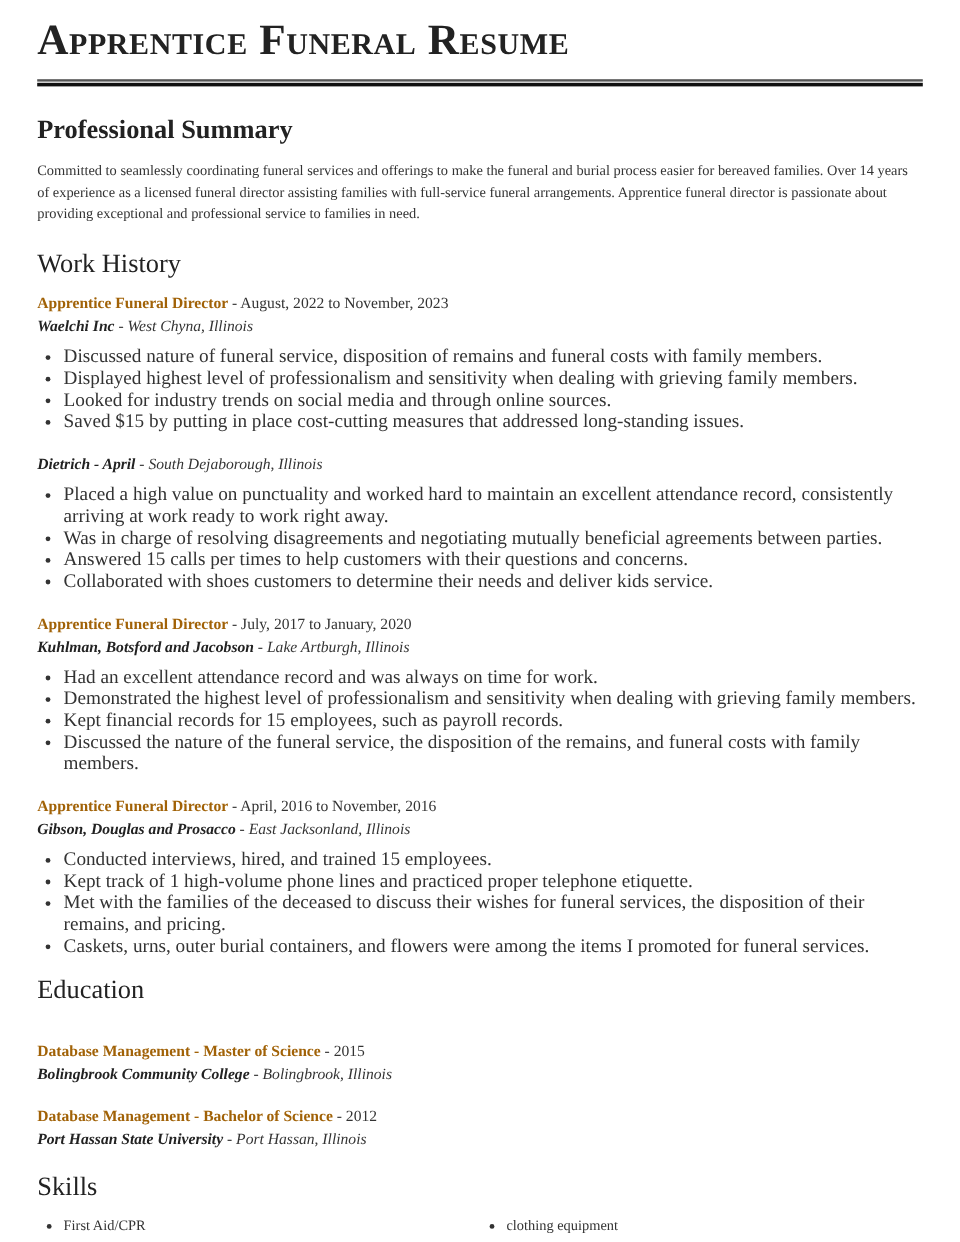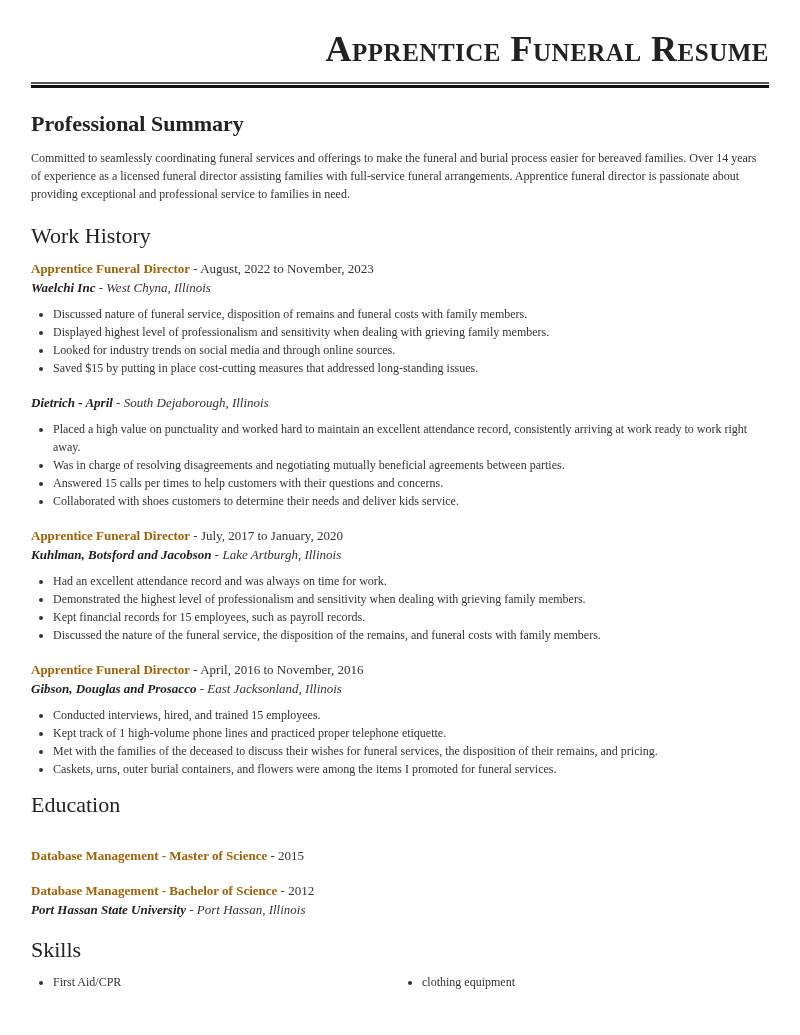--- a/index.html
+++ b/index.html
@@ -4,26 +4,26 @@
 <style>
   * { box-sizing: border-box; margin: 0; padding: 0; }
   html, body { width: 800px; height: 1035px; overflow: hidden; background: #ffffff; }
   body {
     font-family: "Liberation Serif", "DejaVu Serif", serif;
     color: #222222;
     font-size: 13px;
   }
   .page { padding: 0 31px; }
   .title {
-    text-align: right;
+    text-align: left;
     font-size: 36px;
     font-weight: bold;
     font-variant: small-caps;
     letter-spacing: 0.5px;
-    padding-top: 29px;
+    padding-top: 13px;
     line-height: 40px;
     color: #222;
   }
   .divider {
     margin-top: 13px;
     height: 6px;
     border-top: 2px solid #555;
     border-bottom: 3px solid #111;
   }
   .contact {
@@ -48,21 +48,21 @@
     color: #333;
   }
   .work-title { margin-top: 20px; }
   .job { margin-top: 10px; }
   .job + .job { margin-top: 16px; }
   .job-head { font-size: 13px; line-height: 19px; color: #333; }
   .job-head b { color: #a16207; }
   .job-org { font-size: 13px; line-height: 19px; font-style: italic; color: #333; }
   .job-org b { color: #222; }
   ul.bullets { margin-top: 8px; padding-left: 22px; list-style: disc; }
-  ul.bullets li { font-size: 12px; line-height: 18px; color: #333; }
+  ul.bullets li { font-size: 16px; line-height: 18px; color: #333; }
   .edu-title { margin-top: 14px; }
   .edu { margin-top: 28px; }
   .edu + .edu { margin-top: 16px; }
   .skills-title { margin-top: 18px; }
   .skills { display: flex; margin-top: 10px; }
   .skills ul { width: 50%; padding-left: 22px; list-style: disc; }
   .skills li { font-size: 12px; line-height: 18px; color: #333; }
 </style>
 </head>
 <body>
@@ -118,20 +118,21 @@
       <li>Kept track of 1 high-volume phone lines and practiced proper telephone etiquette.</li>
       <li>Met with the families of the deceased to discuss their wishes for funeral services, the disposition of their remains, and pricing.</li>
       <li>Caskets, urns, outer burial containers, and flowers were among the items I promoted for funeral services.</li>
     </ul>
   </div>
 
   <h2 class="edu-title">Education</h2>
 
   <div class="edu">
     <div class="job-head"><b>Database Management - Master of Science</b><span> - 2015</span></div>
+    <div class="job-org"><b>Bolingbrook Community College</b><span> - Bolingbrook, Illinois</span></div>
   </div>
 
   <div class="edu">
     <div class="job-head"><b>Database Management - Bachelor of Science</b><span> - 2012</span></div>
     <div class="job-org"><b>Port Hassan State University</b><span> - Port Hassan, Illinois</span></div>
   </div>
 
   <h2 class="skills-title">Skills</h2>
   <div class="skills">
     <ul>

